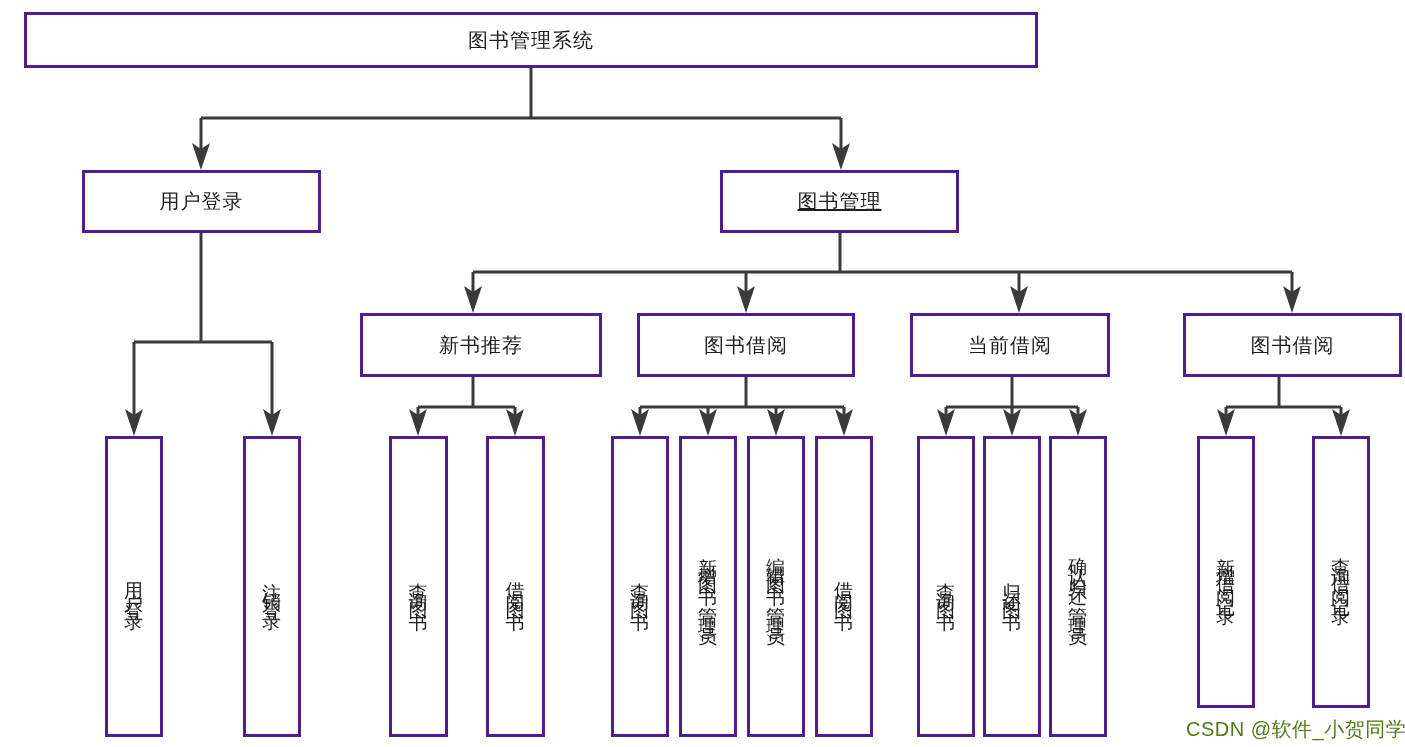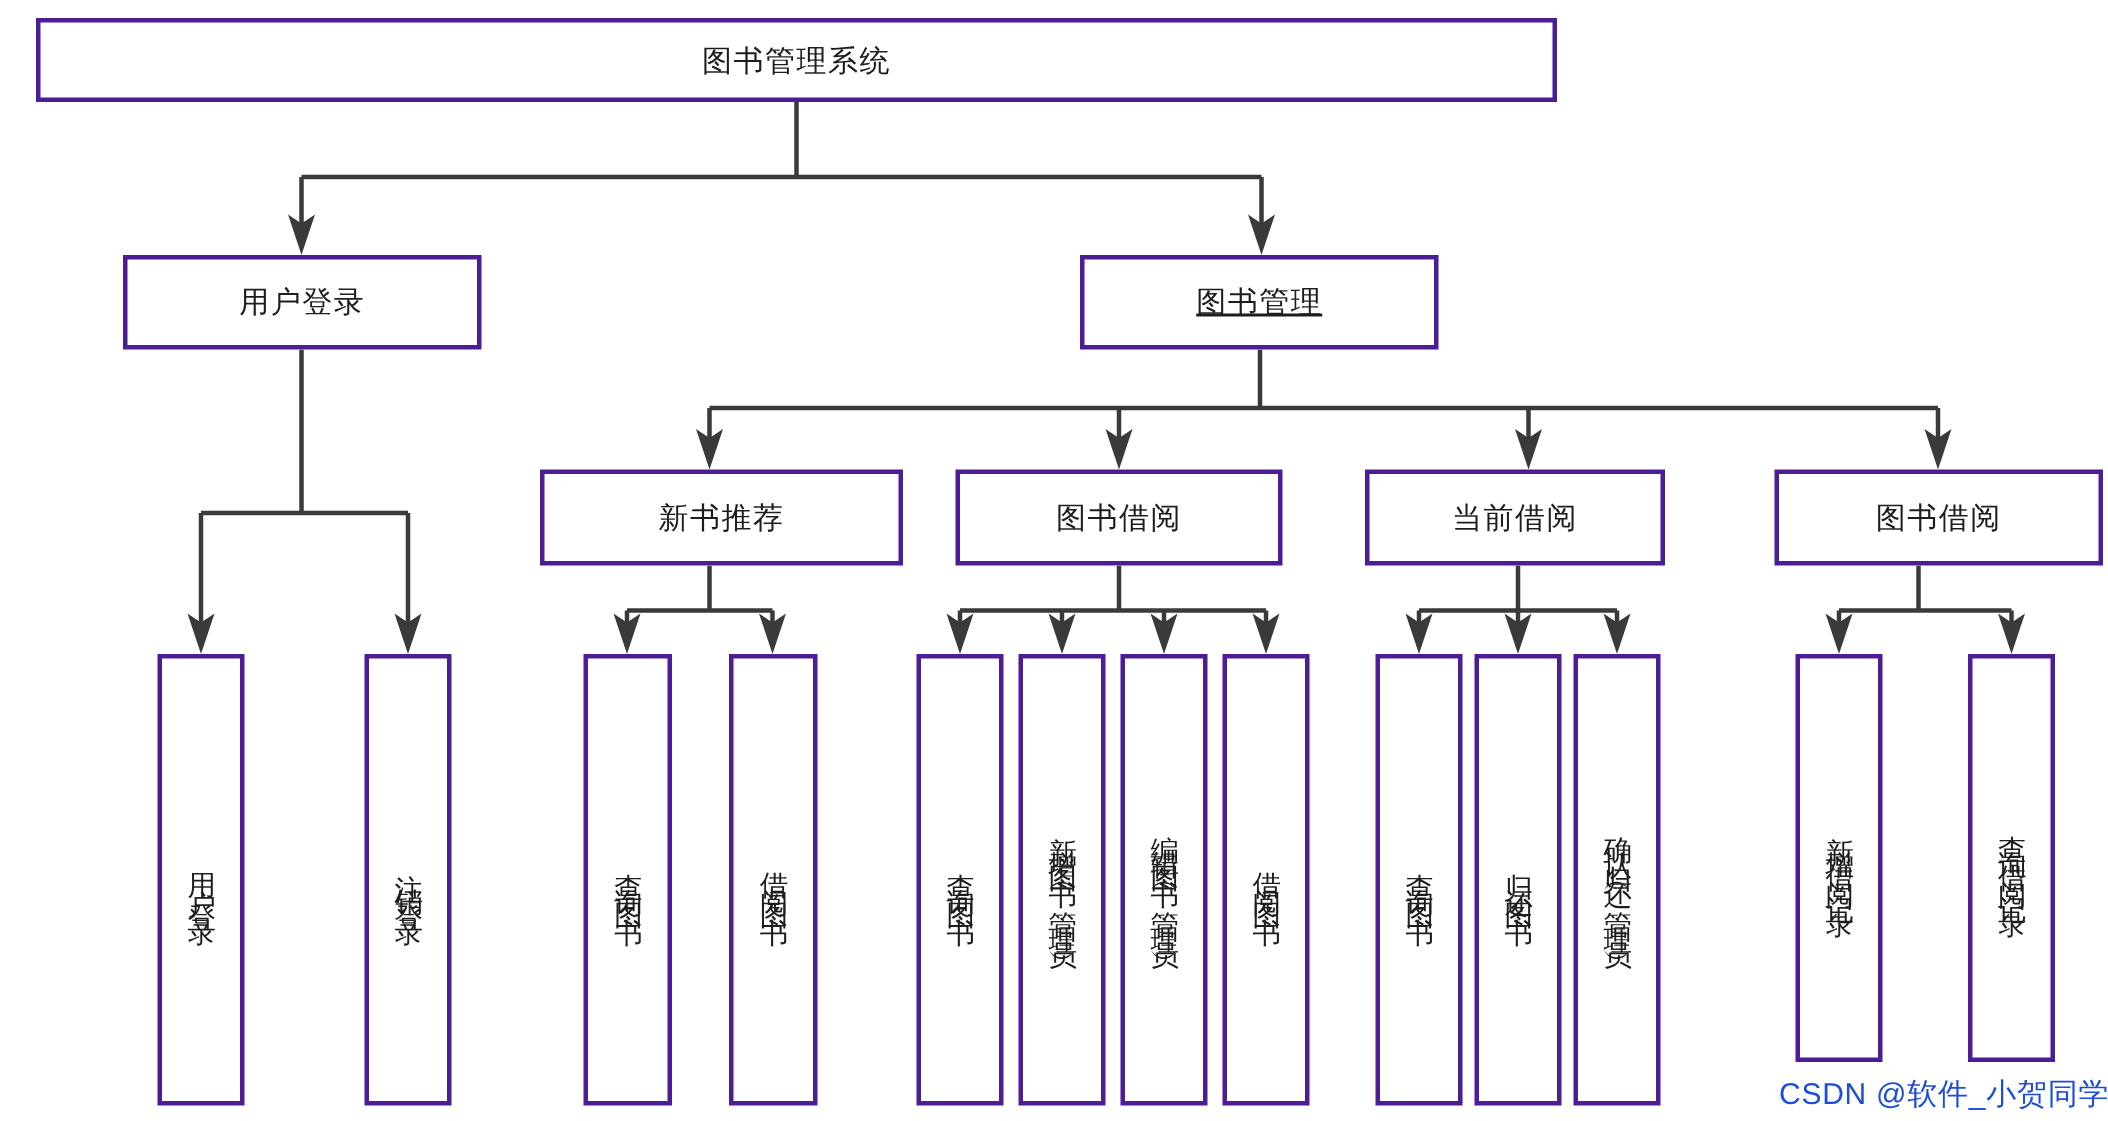--- a/index.html
+++ b/index.html
@@ -39,21 +39,21 @@
   .leaf-6  { left:679px;  width:58px; }
   .leaf-7  { left:747px;  width:58px; }
   .leaf-8  { left:815px;  width:58px; }
   .leaf-9  { left:917px;  width:58px; }
   .leaf-10 { left:983px;  width:58px; }
   .leaf-11 { left:1049px; width:58px; }
   .leaf-12 { left:1197px; width:58px; }
   .leaf-13 { left:1312px; width:58px; }
   .watermark {
     position:absolute; left:1186px; top:716px; z-index:5;
-    font-size:20px; color:#1d4ed8; letter-spacing:0.5px; white-space:nowrap;
+    font-size:20px; color:#4d7c0f; letter-spacing:0.5px; white-space:nowrap;
   }
   svg line     { stroke:#3a3a3a; stroke-width:3; }
   svg polygon  { fill:#3a3a3a; }
 </style>
 </head>
 <body>
 
 <svg id="connectors" width="1405" height="747" aria-hidden="true">
 
   <line x1="531" y1="68" x2="531" y2="118"></line>

